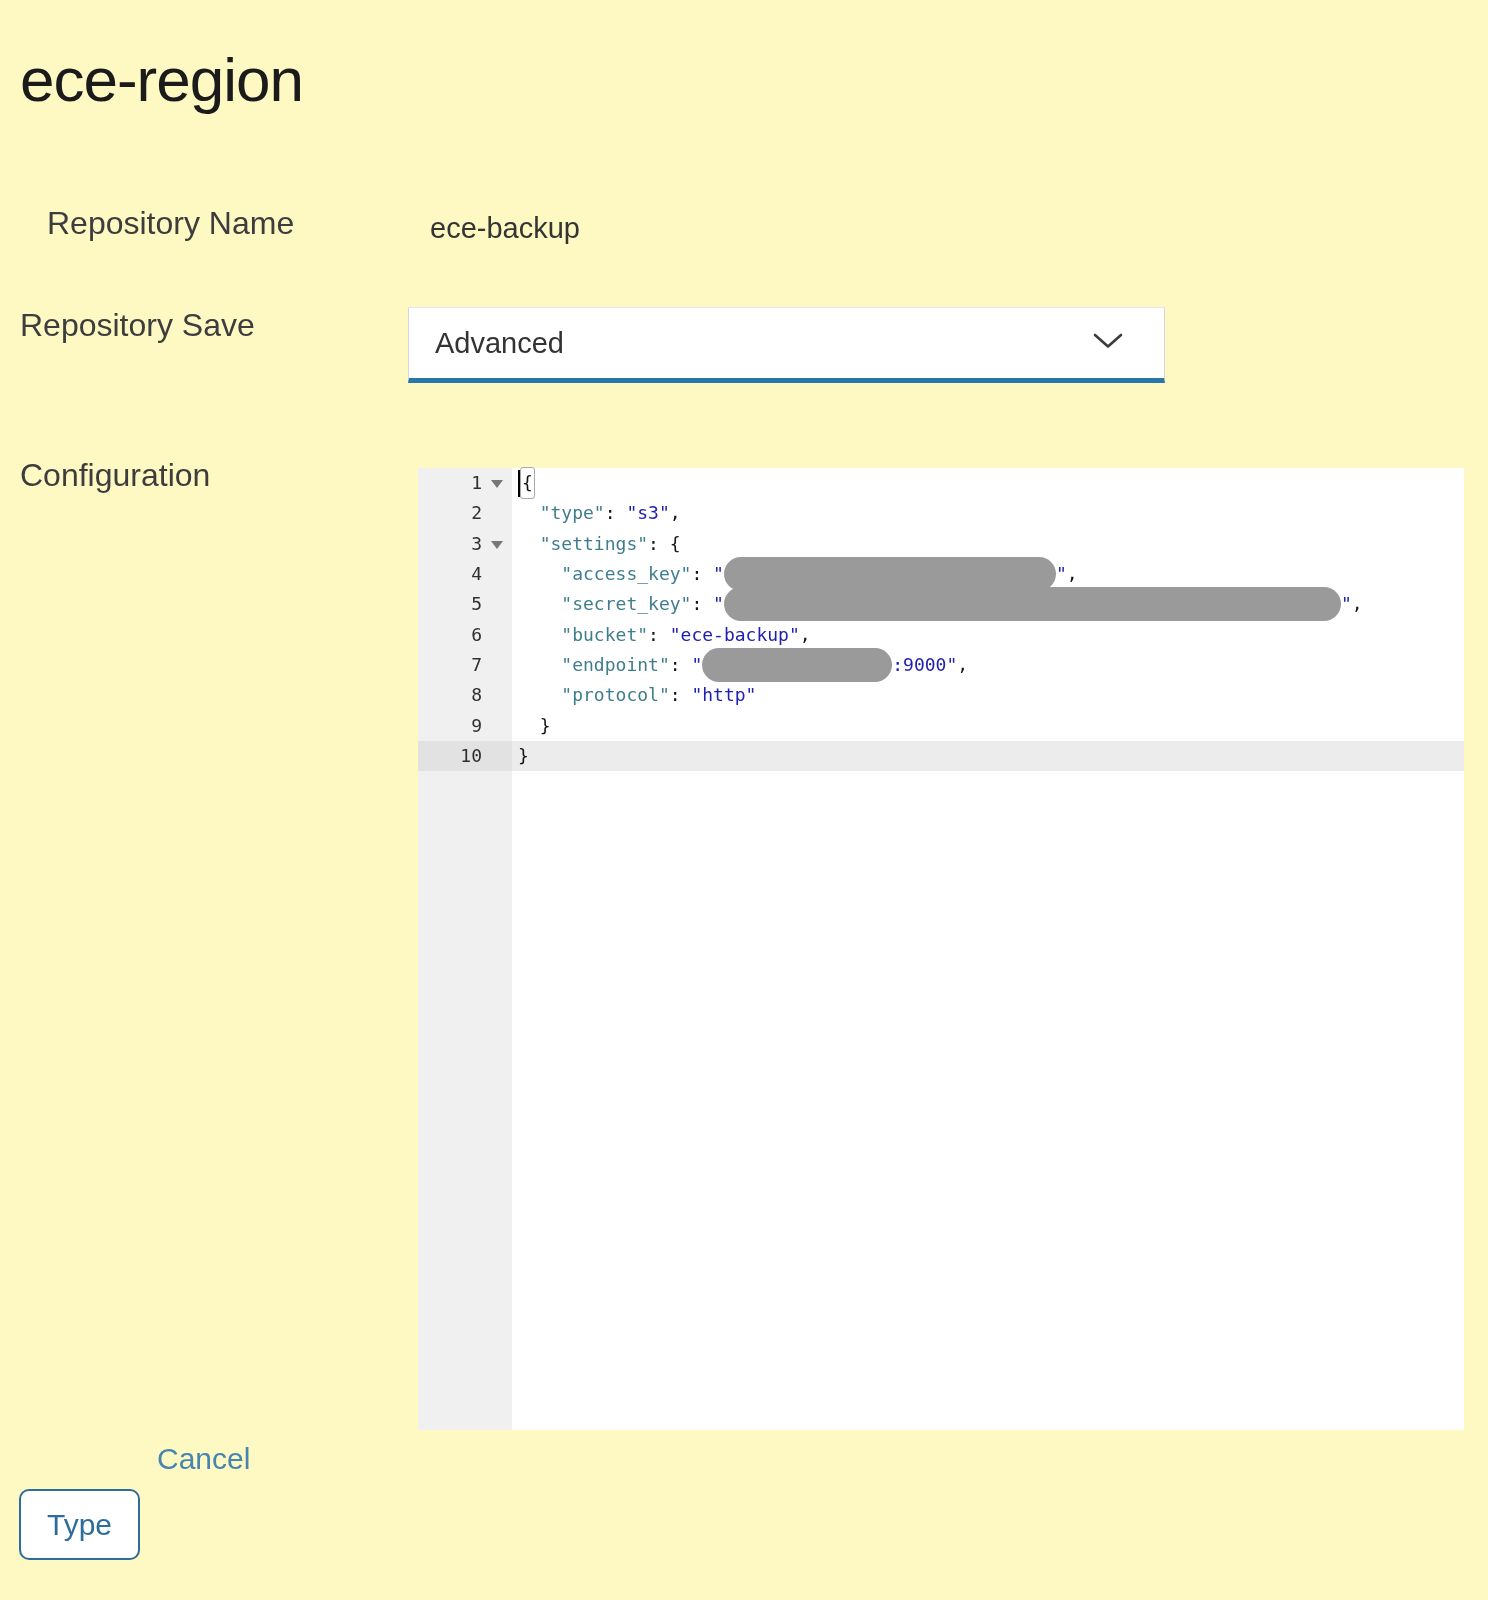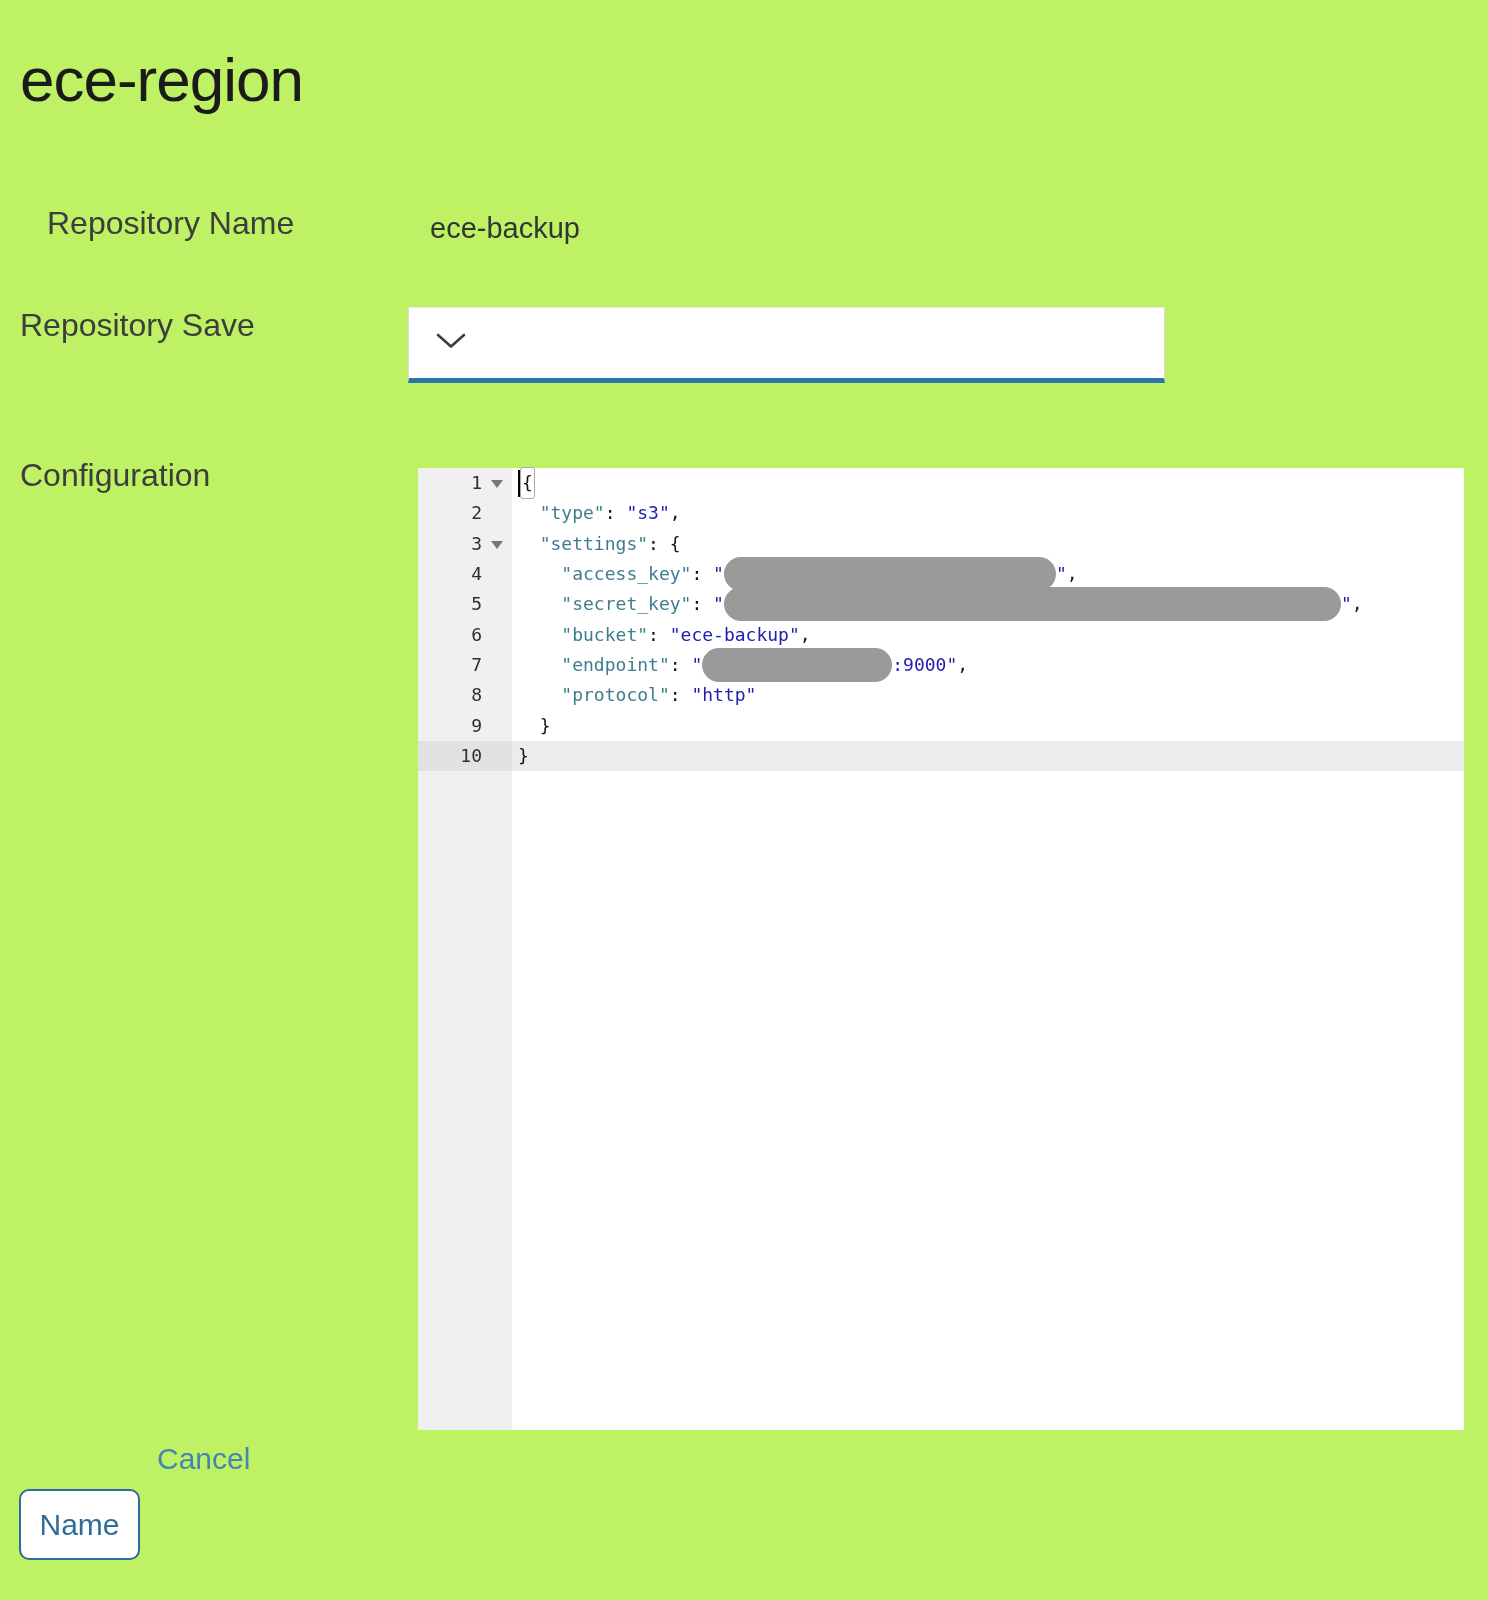--- a/index.html
+++ b/index.html
@@ -4,21 +4,21 @@
 <style>
   :root{
     --accent-blue:#2a76a8; --button-blue:#2e6d99; --link-blue:#4585b0;
     --token-key:#3f7d8e; --token-string:#2020b0; --token-punct:#151515;
     --redaction-gray:#9a9a9a; --gutter-bg:#f0f0f0; --active-line-bg:#ececec;
     --active-gutter-bg:#e2e2e2; --select-border:#d8d8d8; --label-text:#3d3d3d;
   }
   *{box-sizing:border-box; margin:0; padding:0;}
   html,body{background:#fff;}
   body{font-family:"Liberation Sans","DejaVu Sans",sans-serif;}
-  .page{position:relative; width:1488px; height:1600px; background:#bef264; overflow:hidden;}
+  .page{position:relative; width:1488px; height:1600px; background:#fef9c3; overflow:hidden;}
 
   .page-title{
     position:absolute; left:20px; top:44px;
     font-size:62px; font-weight:300; letter-spacing:-1px; color:#1b1b1b;
   }
 
   .form-label{
     position:absolute; left:20px;
     font-size:32px; font-weight:400; color:var(--label-text);
   }
@@ -94,20 +94,21 @@
 
 <div class="page">
 
   <h1 class="page-title">ece-region</h1>
 
   <div class="form-label label-name">Repository Name</div>
   <div class="static-value">ece-backup</div>
 
   <div class="form-label label-type">Repository Save</div>
   <div class="select">
+    <span class="select-value">Advanced</span>
     <span class="chev">
       <svg width="32" height="18" viewBox="0 0 32 18">
         <polyline points="3,3 16,14.5 29,3" fill="none" stroke="#3c3c3c" stroke-width="2.6" stroke-linecap="round" stroke-linejoin="round"></polyline>
       </svg>
     </span>
   </div>
 
   <div class="form-label label-config">Configuration</div>
   <div class="editor">
     <div class="gutter">
@@ -129,16 +130,16 @@
         <div class="code-line"><span class="tok tok-p">    </span><span class="tok tok-k">"access_key"</span><span class="tok tok-p">: </span><span class="tok tok-s">"</span><span class="redact" style="width: 332px;"></span><span class="tok tok-s">"</span><span class="tok tok-p">,</span></div>
         <div class="code-line"><span class="tok tok-p">    </span><span class="tok tok-k">"secret_key"</span><span class="tok tok-p">: </span><span class="tok tok-s">"</span><span class="redact" style="width: 617px;"></span><span class="tok tok-s">"</span><span class="tok tok-p">,</span></div>
         <div class="code-line"><span class="tok tok-p">    </span><span class="tok tok-k">"bucket"</span><span class="tok tok-p">: </span><span class="tok tok-s">"ece-backup"</span><span class="tok tok-p">,</span></div>
         <div class="code-line"><span class="tok tok-p">    </span><span class="tok tok-k">"endpoint"</span><span class="tok tok-p">: </span><span class="tok tok-s">"</span><span class="redact" style="width: 190px;"></span><span class="tok tok-s">:9000"</span><span class="tok tok-p">,</span></div>
         <div class="code-line"><span class="tok tok-p">    </span><span class="tok tok-k">"protocol"</span><span class="tok tok-p">: </span><span class="tok tok-s">"http"</span></div>
         <div class="code-line"><span class="tok tok-p">  }</span></div>
         <div class="code-line active"><span class="tok tok-p">}</span></div>
       </div>
   </div>
 
-  <button class="save-button">Name</button>
+  <button class="save-button">Type</button>
   <a class="cancel-link">Cancel</a>
 
 </div>
 
 </body></html>

